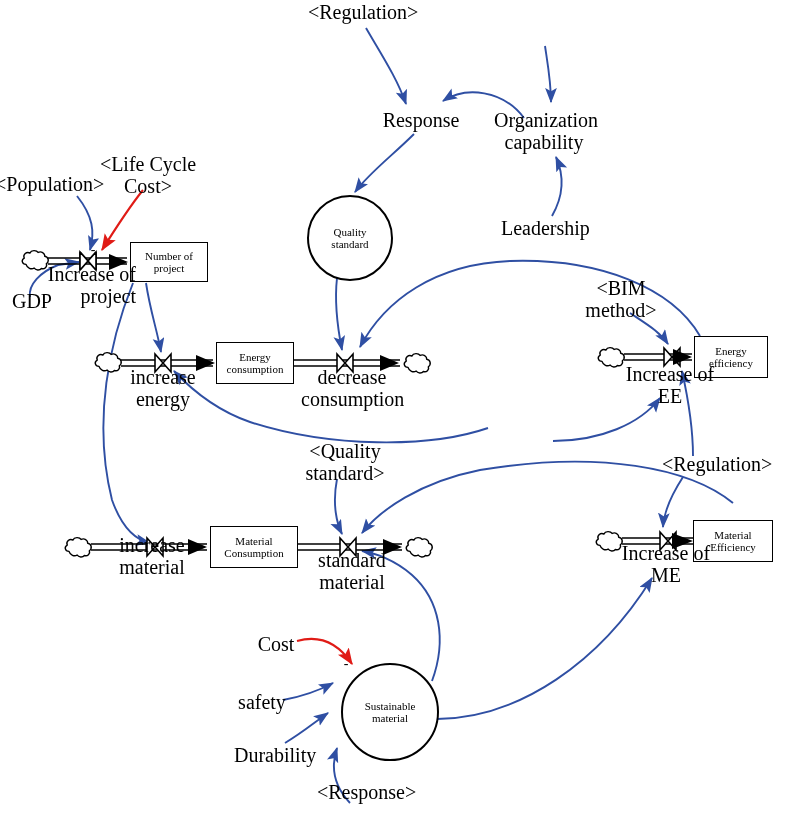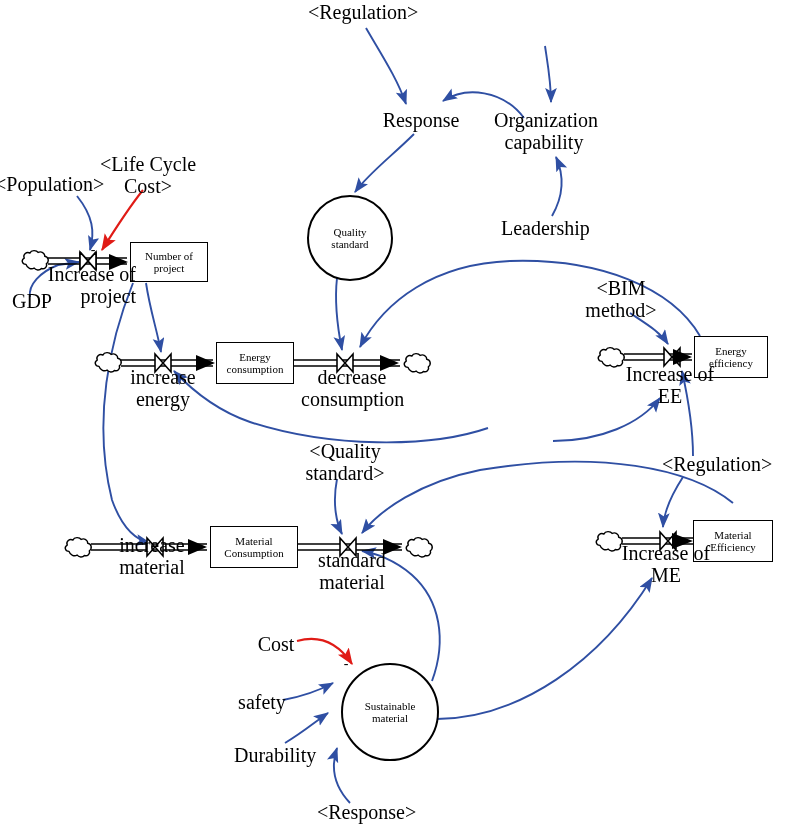--- a/index.html
+++ b/index.html
@@ -237,18 +237,18 @@
   <div class="node-label" style="left:40px; top:184px; width:90px;">&lt;Population&gt;</div>
   <div class="node-label" style="left:148px; top:175px; width:128px;">&lt;Life Cycle Cost&gt;</div>
   <div class="node-label" style="left:32px; top:301px; width:48px;">GDP</div>
   <div class="node-label" style="left:621px; top:299px; width:104px;">&lt;BIM method&gt;</div>
   <div class="node-label" style="left:345px; top:462px; width:88px;">&lt;Quality
 standard&gt;</div>
   <div class="node-label" style="left:712px; top:464px; width:100px;">&lt;Regulation&gt;</div>
   <div class="node-label" style="left:276px; top:644px; width:46px;">Cost</div>
   <div class="node-label" style="left:262px; top:702px; width:54px;">safety</div>
   <div class="node-label" style="left:272px; top:755px; width:76px;">Durability</div>
-  <div class="node-label" style="left:365px; top:812px; width:96px;text-align:right;">&lt;Response&gt;</div>
+  <div class="node-label" style="left:365px; top:792px; width:96px;text-align:right;">&lt;Response&gt;</div>
 
   <div class="sign-label" style="left:93px; top:250px;">-</div>
   <div class="sign-label" style="left:346px; top:664px;">-</div>
 
 </div>
 
 </body></html>

